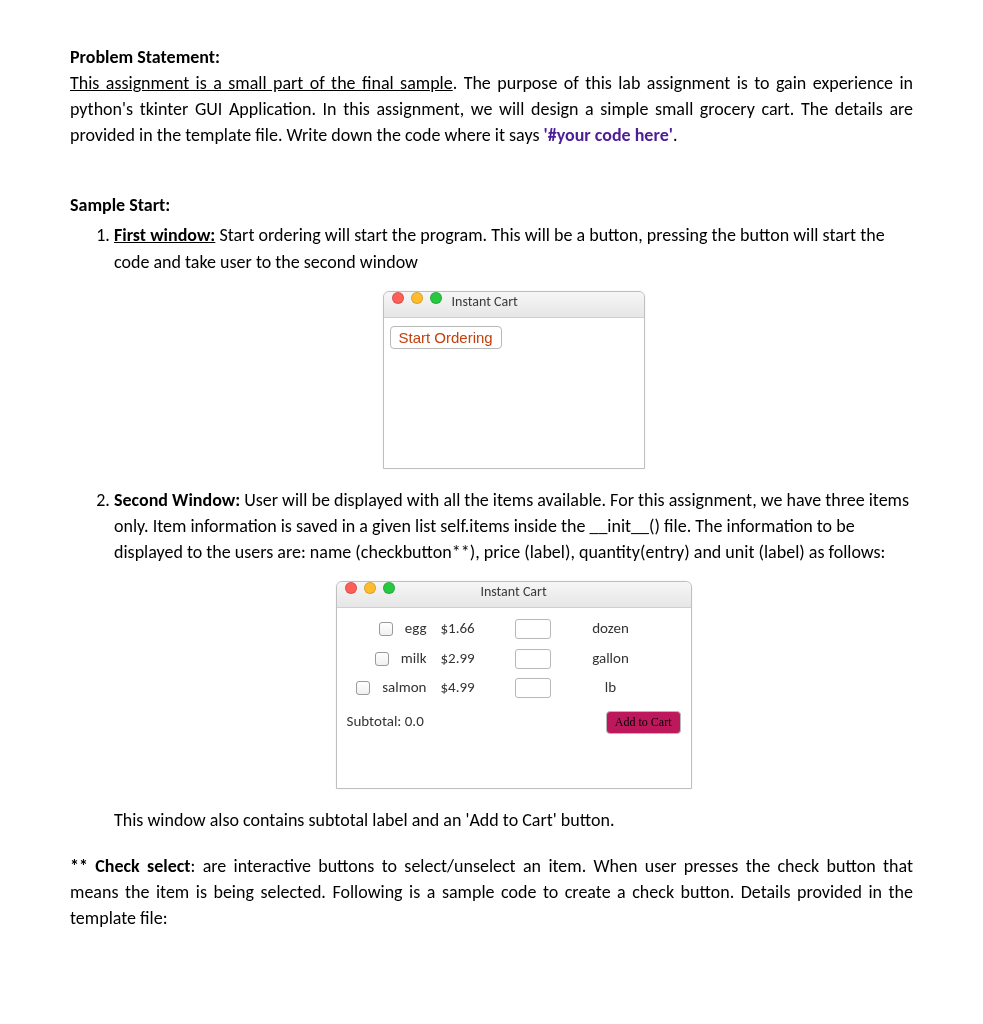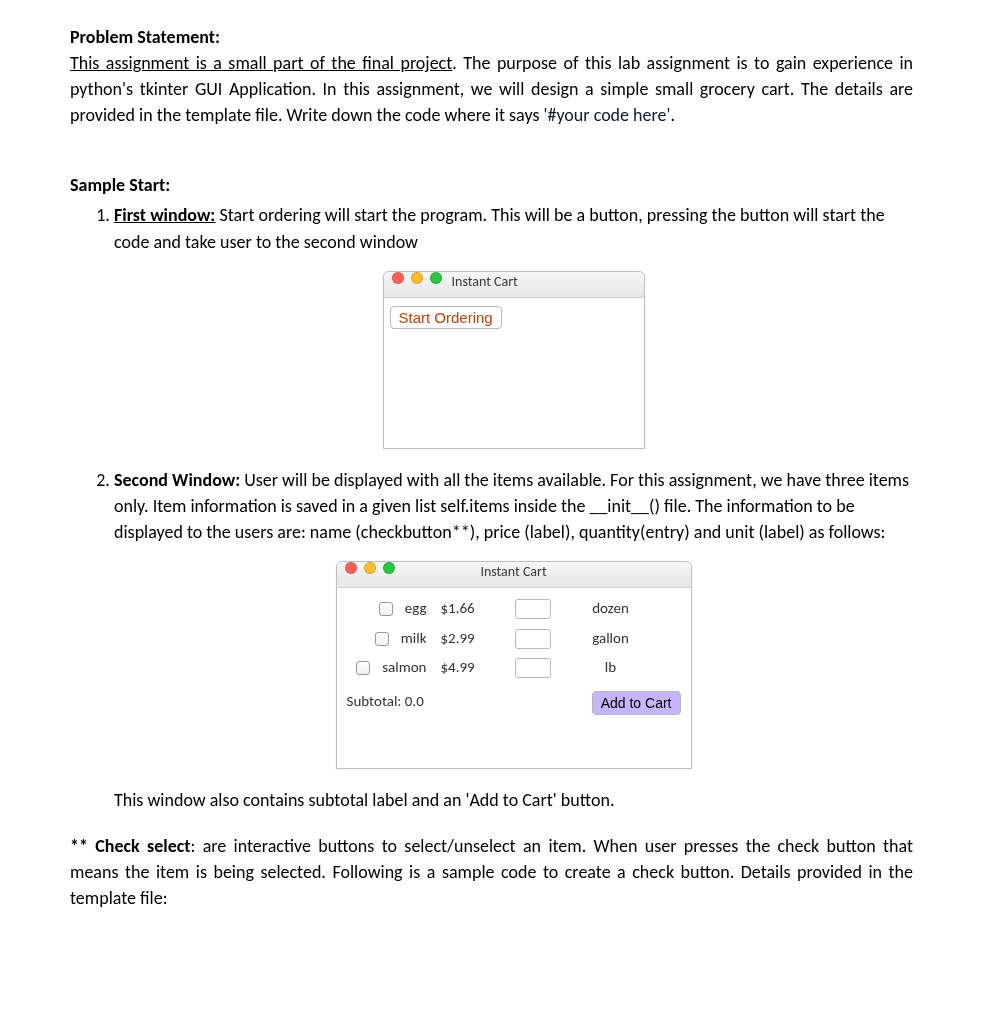--- a/index.html
+++ b/index.html
@@ -7,25 +7,25 @@
     margin: 0;
     padding: 0;
     font-family: Calibri, Arial, sans-serif;
     font-size: 18px;
     color: #000;
     background: #fff;
     width: 983px;
     line-height: 1.45;
   }
   .page {
-    padding: 24px 70px 40px 70px;
+    padding: 44px 70px 40px 70px;
   }
   .bold { font-weight: bold; }
   .underline { text-decoration: underline; }
-  .red { color: #0f172a; }
+  .red { color: #4c1d95; font-weight: bold; }
   .para { margin: 0 0 14px 0; text-align: justify; }
   .section-gap { height: 30px; }
   ol.sample { list-style: decimal; padding-left: 44px; margin: 4px 0 0 0; }
   ol.sample > li { margin-bottom: 18px; }
   ol.sample > li .li-body { }
 
   
   .win-wrap { text-align: center; margin: 16px 0 18px 0; }
   .mac-win {
     display: inline-block;
@@ -110,37 +110,38 @@
   .unit { text-align: center; }
   .footer-row {
     display: flex;
     justify-content: space-between;
     align-items: flex-start;
     font-size: 15px;
     color: #333;
     padding-top: 2px;
   }
   .btn-add {
-    font-size: 14px;
-    background: #c4b5fd;
+    font-size: 12px;
+    background: #be185d;
     border: 1px solid #b8b8b8;
     border-radius: 4px;
     padding: 3px 8px;
     cursor: default;
+    font-family: Liberation Serif, serif;
   }
 
 </style>
 </head>
 <body>
 
 <div class="page">
 
   <p class="para">
     <span class="bold">Problem Statement:</span><br>
-    <span class="underline">This assignment is a small part of the final project</span><span>. The purpose of this lab assignment is to gain experience in python's tkinter GUI Application. In this assignment, we will design a simple small grocery cart. The details are provided in the template file. Write down the code where it says </span><span class="red">'#your code here'</span><span>.</span>
+    <span class="underline">This assignment is a small part of the final sample</span><span>. The purpose of this lab assignment is to gain experience in python's tkinter GUI Application. In this assignment, we will design a simple small grocery cart. The details are provided in the template file. Write down the code where it says </span><span class="red">'#your code here'</span><span>.</span>
   </p>
 
   <div class="section-gap"></div>
 
   <div class="bold">Sample Start:</div>
 
   <ol class="sample">
     <li>
       <div class="li-body">
         <span class="bold underline">First window:</span><span> Start ordering will start the program. This will be a button, pressing the button will start the code and take user to the second window</span>

